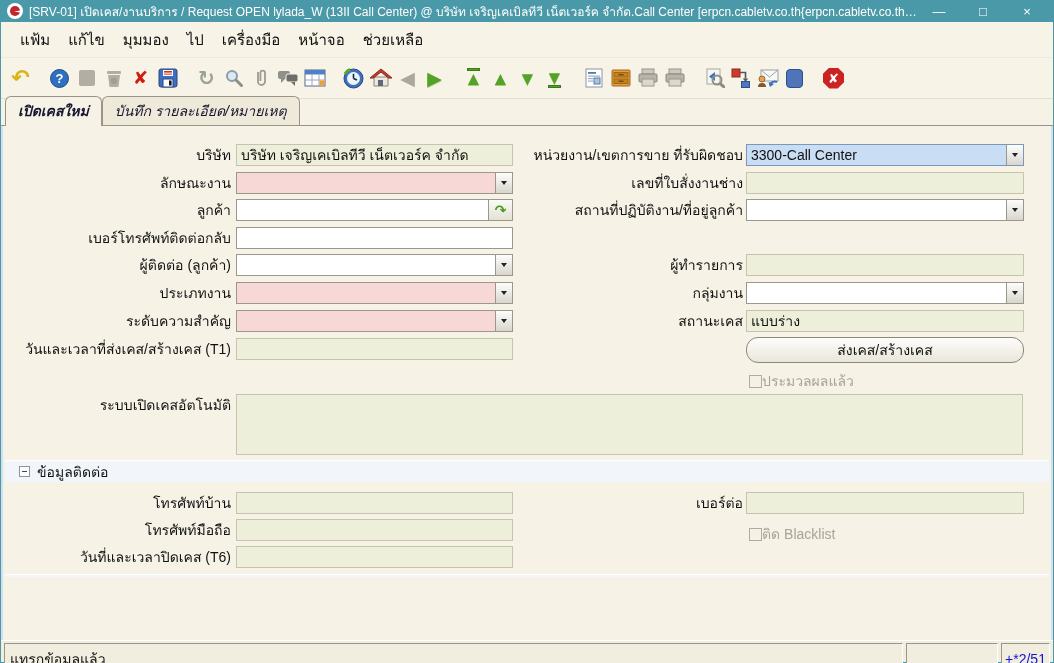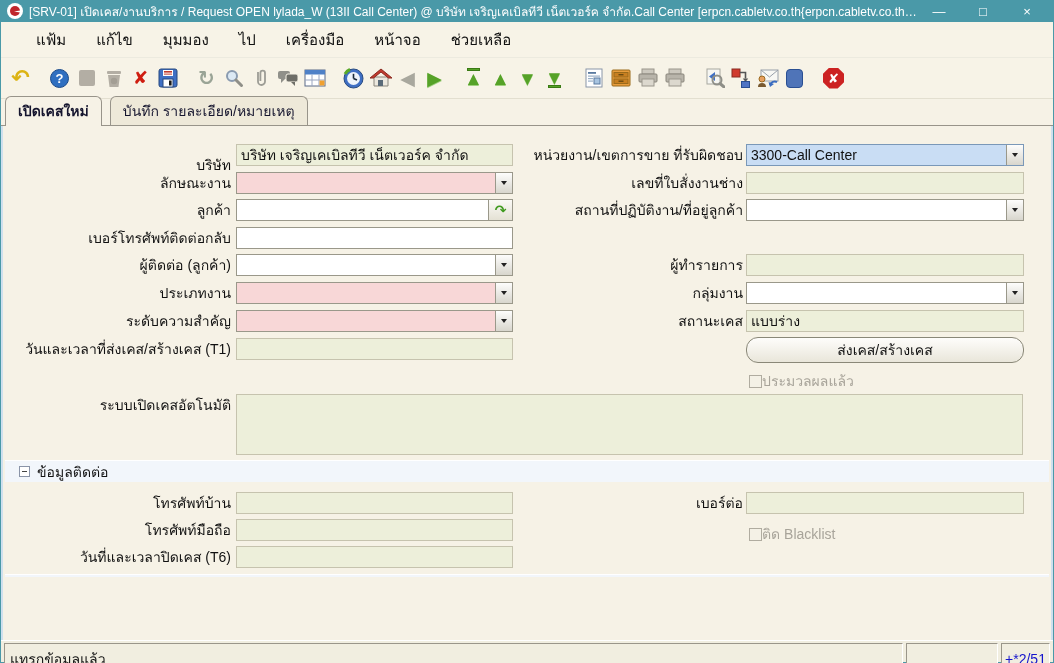--- a/index.html
+++ b/index.html
@@ -13,21 +13,21 @@
     color:#fff; font-size:12px; padding:0 4px; flex:0 0 auto; }
   .appicon { width:16px; height:16px; border-radius:50%; background:#fff; margin:0 6px 0 2px;
     display:flex; align-items:center; justify-content:center; flex:0 0 auto;}
   .appicon i { width:10px; height:10px; border-radius:50%; background:#c0262c; display:block;
     clip-path: polygon(0 0,100% 0,100% 45%,40% 55%,100% 65%,100% 100%,0 100%); }
   .wtitle { flex:1; white-space:nowrap; overflow:hidden; text-overflow:ellipsis; }
   .wbtn { width:44px; height:22px; display:flex; align-items:center; justify-content:center;
     font-size:13px; color:#fff; }
 
   
-  .menubar { height:36px; display:flex; align-items:center; padding:0 26px; gap:12px;
+  .menubar { height:36px; display:flex; align-items:center; padding:0 10px; gap:0;
     background:#F7F3E7; border-bottom:1px solid #eceadf; flex:0 0 auto;}
   .mitem { font-size:15px; color:#111; padding:4px 9px; }
 
   
   .toolbar { height:41px; display:flex; align-items:center; padding:0 6px;
     background:#F7F3E7; border-bottom:1px solid #e3dfd0; flex:0 0 auto;}
   .tbi { width:27px; height:30px; display:flex; align-items:center; justify-content:center; flex:0 0 auto;}
   .gap { margin-left:12px; }
   .g { font-size:19px; line-height:1; }
   .undo { color:#dcb313; font-weight:bold; font-size:22px; }
@@ -42,21 +42,21 @@
   .vbar { width:13px; height:3px; background:#56a228; border:1px solid #3a7a14; }
   .bluebox { width:17px; height:19px; background:#4f74b8; border:1px solid #2a4f92; border-radius:4px;}
   .oct { width:21px; height:21px; background:#cc2222;
     clip-path:polygon(30% 0,70% 0,100% 30%,100% 70%,70% 100%,30% 100%,0 70%,0 30%);
     color:#fff; font-weight:bold; font-size:13px; display:flex; align-items:center; justify-content:center;}
 
   
   .tabbar { height:27px; display:flex; align-items:flex-end; padding:0 0 0 4px;
     background:#F6F2E6; border-bottom:1px solid #98948a; flex:0 0 auto;}
   .tab { font-size:14px; color:#15152e; padding:3px 12px 3px 12px; border:1px solid #98948a;
-    border-bottom:none; border-radius:6px 6px 0 0; margin-right:8px; background:#EEE9D9; }
+    border-bottom:none; border-radius:6px 6px 0 0; margin-right:0; background:#EEE9D9;font-style:italic; }
   .tab.active { background:#F6F2E6; font-weight:bold; position:relative; top:1px; padding-bottom:4px;}
 
   
   .content { position:relative; flex:1; background:#F6F2E6;
     border-left:2px solid #cfe0ee; border-right:2px solid #cfe0ee; overflow:hidden;}
   .lbl { position:absolute; height:22px; line-height:22px; font-size:14px; color:#111;
     text-align:right; white-space:nowrap; }
   .lbl-l { left:0; width:228px; }
   .lbl-r { left:460px; width:280px; }
   .fld { position:absolute; height:22px; border:1px solid #9a988a; background:#fff;
@@ -291,21 +291,21 @@
       </span>
   </div>
 
   <div class="tabbar">
     <span class="tab active">เปิดเคสใหม่</span>
     <span class="tab">บันทึก รายละเอียด/หมายเหตุ</span>
   </div>
 
   <div class="content">
 
-    <div class="lbl lbl-l" style="top:28px">บริษัท</div>
+    <div class="lbl lbl-l" style="top:18px">บริษัท</div>
     <div class="fld fld-l ro" style="top:18px">
         <span class="cval">บริษัท เจริญเคเบิลทีวี เน็ตเวอร์ค จำกัด</span>
       </div>
     <div class="lbl lbl-r" style="top:18px">หน่วยงาน/เขตการขาย  ที่รับผิดชอบ</div>
     <div class="fld fld-r focused" style="top:18px">
         <span class="cval">3300-Call Center</span>
         <span class="cbtn">
           <span class="tri"></span>
         </span>
       </div>

